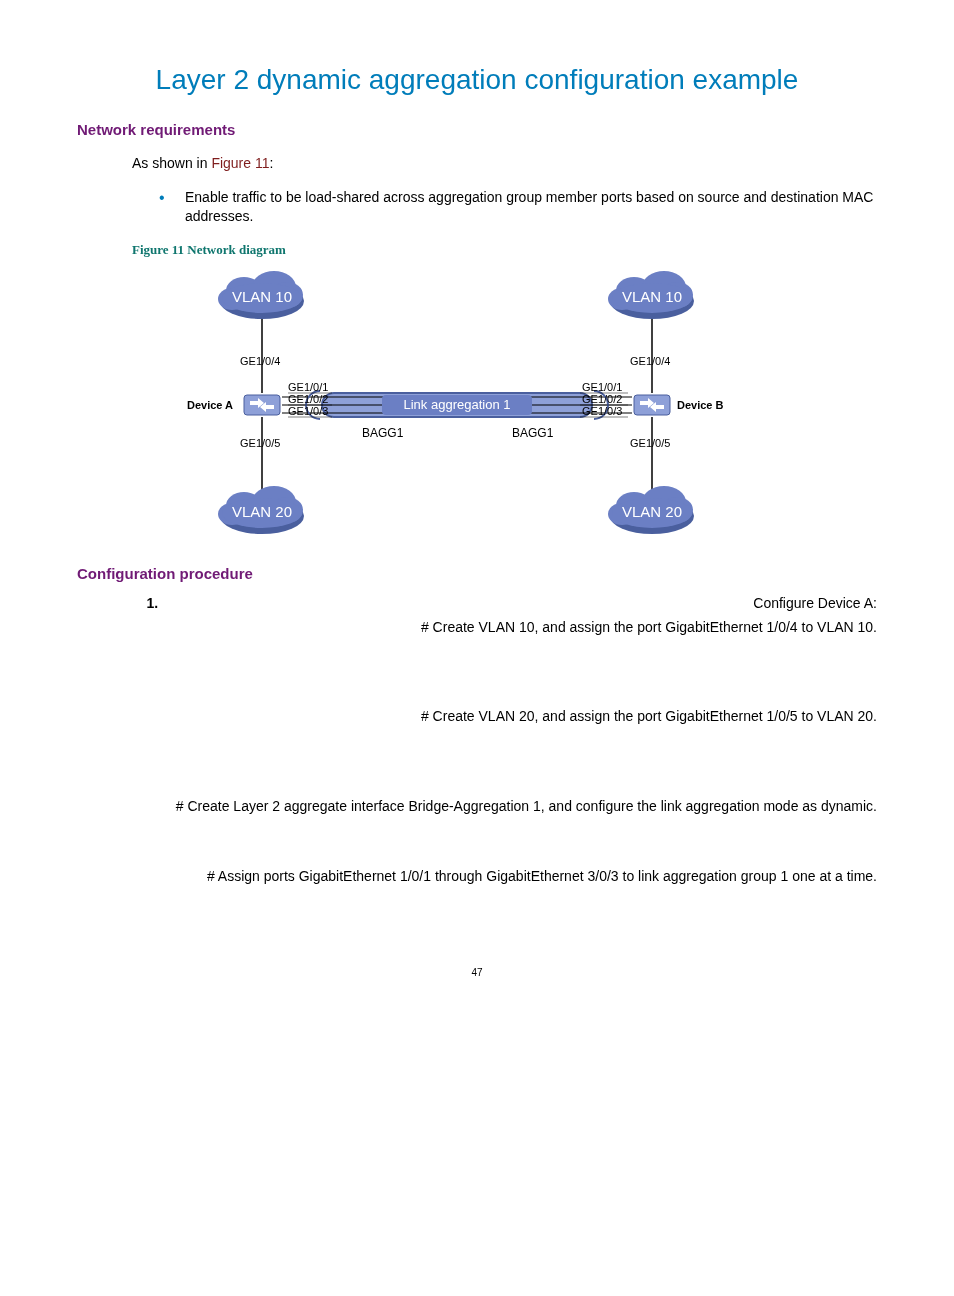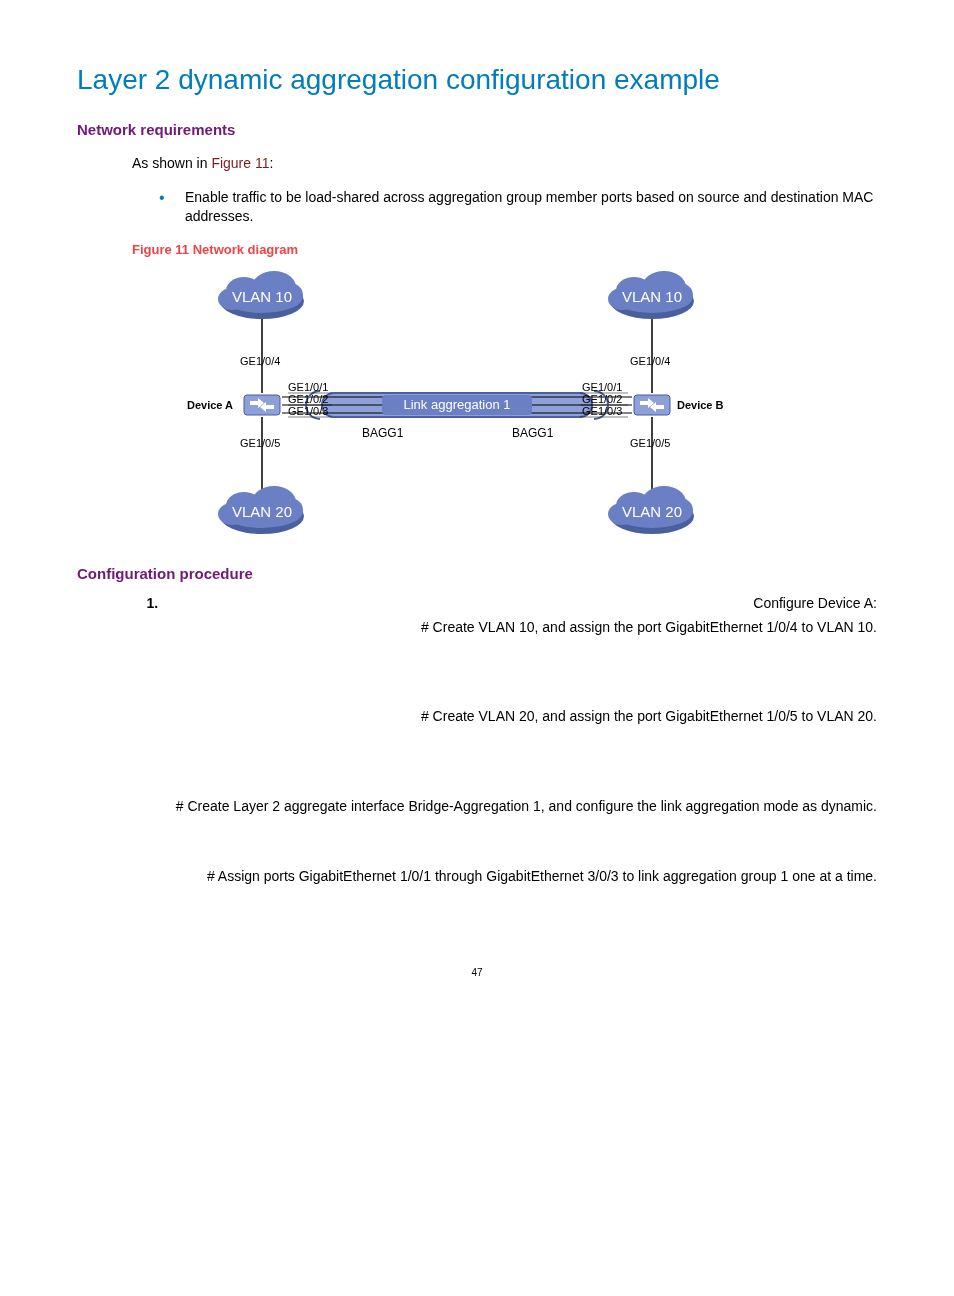--- a/index.html
+++ b/index.html
@@ -10,20 +10,21 @@
     margin: 0 auto;
     padding: 60px 40px 40px 40px;
     background: #fff;
     line-height: 1.4;
   }
   h1 {
     font-weight: 300;
     font-size: 28px;
     color: #007dba;
     margin: 0 0 20px 0;
+    text-align: center;
   }
   h2 {
     font-weight: bold;
     font-size: 15px;
     color: #701a75;
     margin: 18px 0 10px 0;
   }
   .intro {
     margin-left: 55px;
   }
@@ -41,22 +42,23 @@
     content: "•";
     position: absolute;
     left: 12px;
     color: #007dba;
     font-size: 16px;
     line-height: 1.2;
   }
   .figcap {
     font-weight: bold;
     font-size: 13px;
-    color: #ef4444;
+    color: #0f766e;
     margin: 14px 0 6px 55px;
+    font-family: Liberation Serif, serif;
   }
   .link {
     color: #7f1d1d;
   }
   .diagram-wrap {
     margin: 0 0 14px 55px;
   }
   svg { display: block; }
   .cloud-text {
     fill: #fff;

